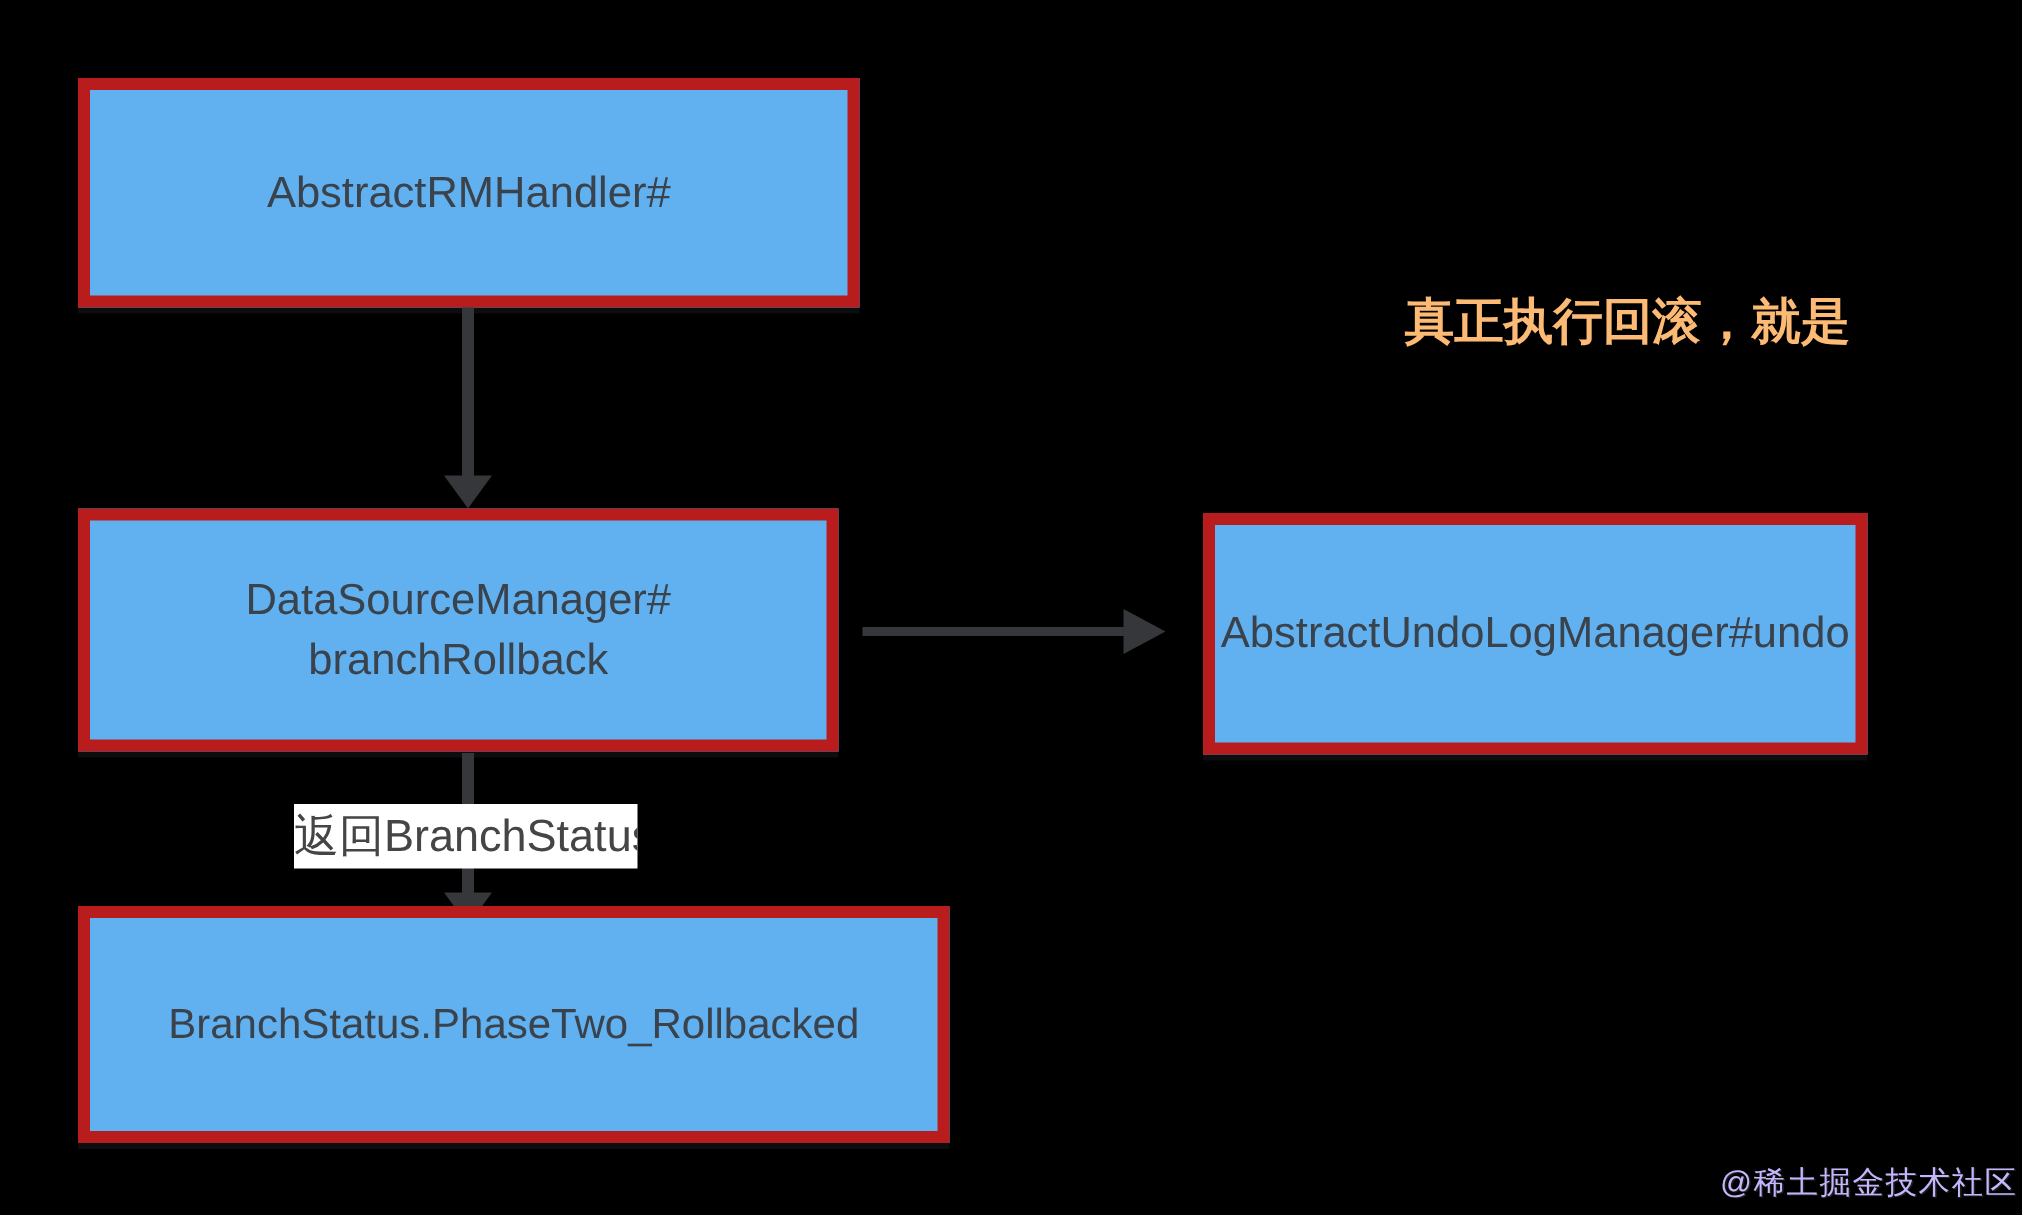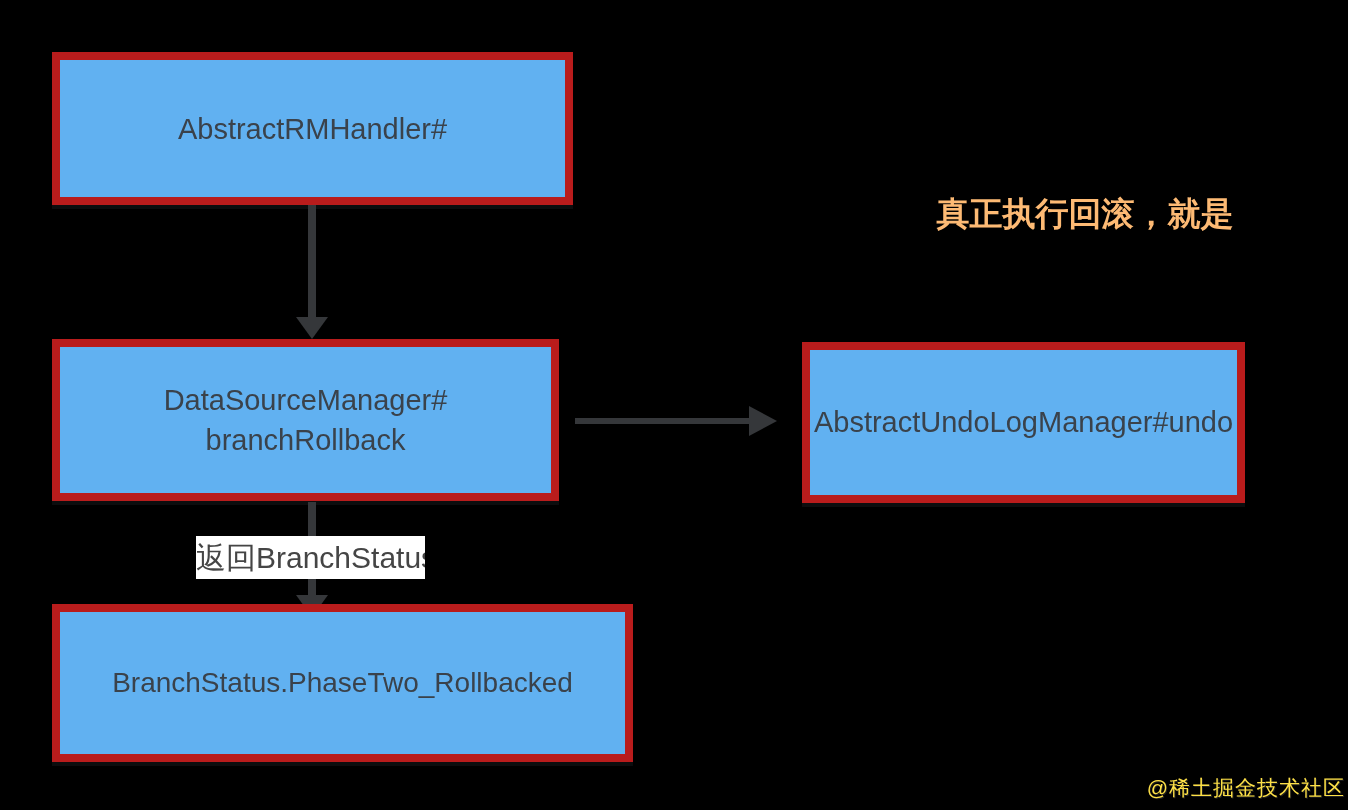--- a/index.html
+++ b/index.html
@@ -69,21 +69,21 @@
     text-align:center;
     color:#fdba74;
     font-size:33px;
     font-weight:bold;
     line-height:44px;
   }
   .annotation span { display:block; }
   .watermark {
     position:absolute;
     right:3px; bottom:8px;
-    color:#fde047;
+    color:#c4b5fd;
     font-size:21px;
     letter-spacing:1px;
     text-shadow:0 0 3px rgba(0,0,0,0.9), 1px 1px 0 #2a2a2a;
   }
 </style>
 </head>
 <body>
 
 <div>
 

